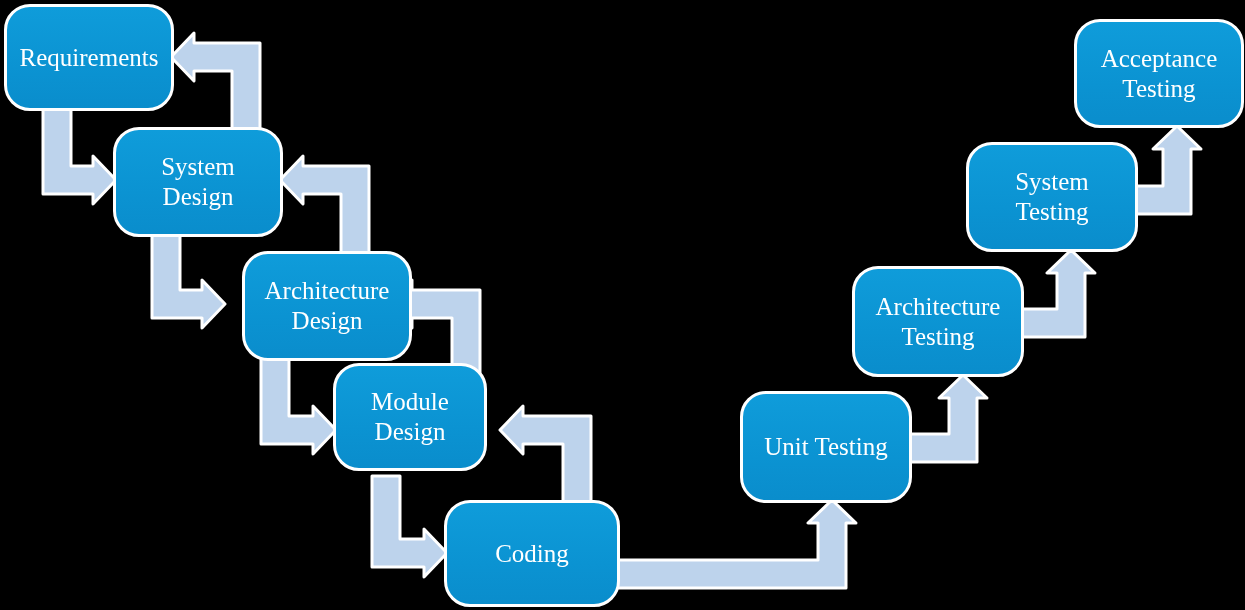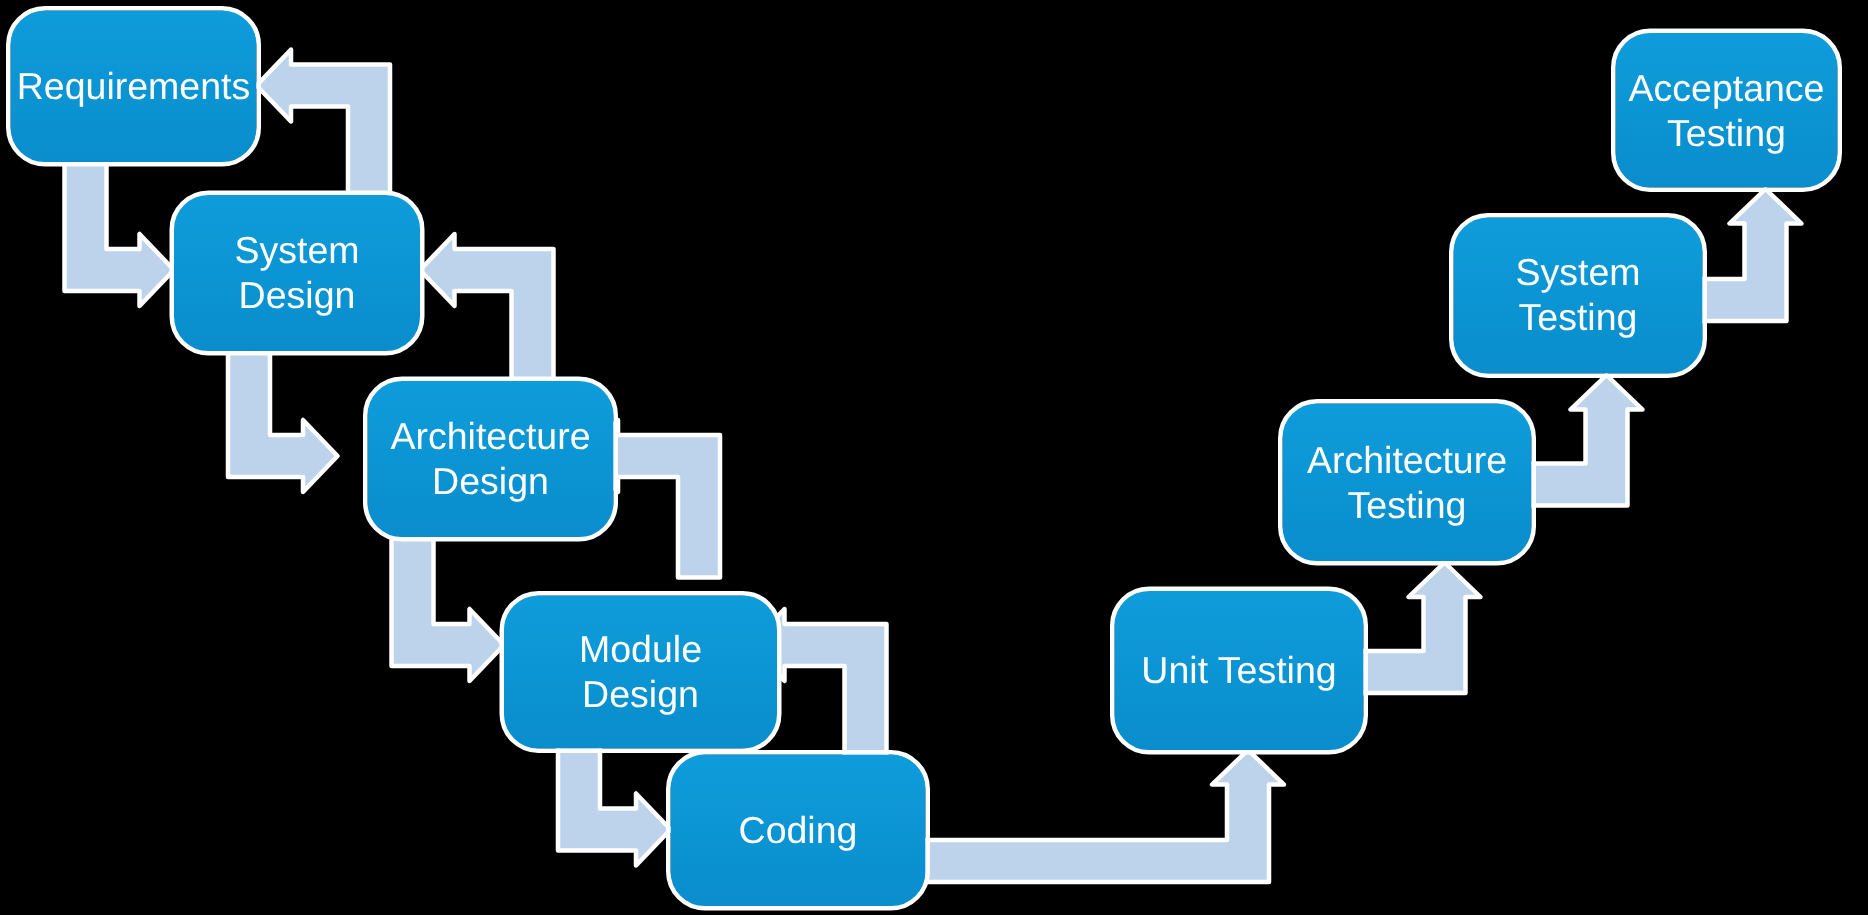--- a/index.html
+++ b/index.html
@@ -2,21 +2,21 @@
 <html style="--bg: #000000; --box-fill: #0B93D2; --box-fill-light: #0F9CDA; --box-fill-dark: #0A8DCC; --box-border: #FFFFFF; --label-color: #FFFFFF;"><head>
 <meta charset="utf-8">
 <title>V-Model Diagram</title>
 <style>
   html,body{margin:0;padding:0;background:#000;}
   .canvas{
     position:relative;
     width:1245px;height:610px;
     background:var(--bg,#000);
     overflow:hidden;
-    font-family:Liberation Sans, sans-serif;
+    font-family:Liberation Serif, serif;
   }
   .arrows-layer{position:absolute;left:0;top:0;}
   .node{
     position:absolute;
     box-sizing:border-box;
     background:linear-gradient(180deg, var(--box-fill-light,#0F9CDA) 0%, var(--box-fill,#0B93D2) 60%, var(--box-fill-dark,#0A8DCC) 100%);
     border:3.5px solid var(--box-border,#fff);
     border-radius:26px;
     display:flex;align-items:center;justify-content:center;
     text-align:center;
@@ -49,35 +49,35 @@
     <span class="node-label">Requirements</span>
   </div>
   <div class="node" id="node-system-design" style="left: 113px; top: 127px; width: 170px; height: 110px;">
     <span class="node-label">System
 Design</span>
   </div>
   <div class="node" id="node-architecture-design" style="left: 222px; top: 251px; width: 170px; height: 110px; margin-left: 20px;">
     <span class="node-label">Architecture
 Design</span>
   </div>
-  <div class="node" id="node-module-design" style="left: 333px; top: 394px; width: 188px; height: 108px;">
+  <div class="node" id="node-module-design" style="left: 333px; top: 363px; width: 154px; height: 108px;">
     <span class="node-label">Module
 Design</span>
   </div>
   <div class="node" id="node-unit-testing" style="left: 740px; top: 391px; width: 172px; height: 112px;">
     <span class="node-label">Unit Testing</span>
   </div>
   <div class="node" id="node-coding" style="left: 444px; top: 500px; width: 176px; height: 107px;">
     <span class="node-label">Coding</span>
   </div>
   <div class="node" id="node-integration-testing" style="left: 852px; top: 266px; width: 172px; height: 111px;">
     <span class="node-label">Architecture
 Testing</span>
   </div>
   <div class="node" id="node-system-testing" style="left: 966px; top: 142px; width: 172px; height: 110px;">
     <span class="node-label">System
 Testing</span>
   </div>
-  <div class="node" id="node-acceptance-testing" style="left: 1074px; top: 19px; width: 154px; height: 109px; text-align: center;">
+  <div class="node" id="node-acceptance-testing" style="left: 1074px; top: 19px; width: 170px; height: 109px; text-align: center;">
     <span class="node-label">Acceptance
 Testing</span>
   </div>
 </div>
 
 </body></html>

